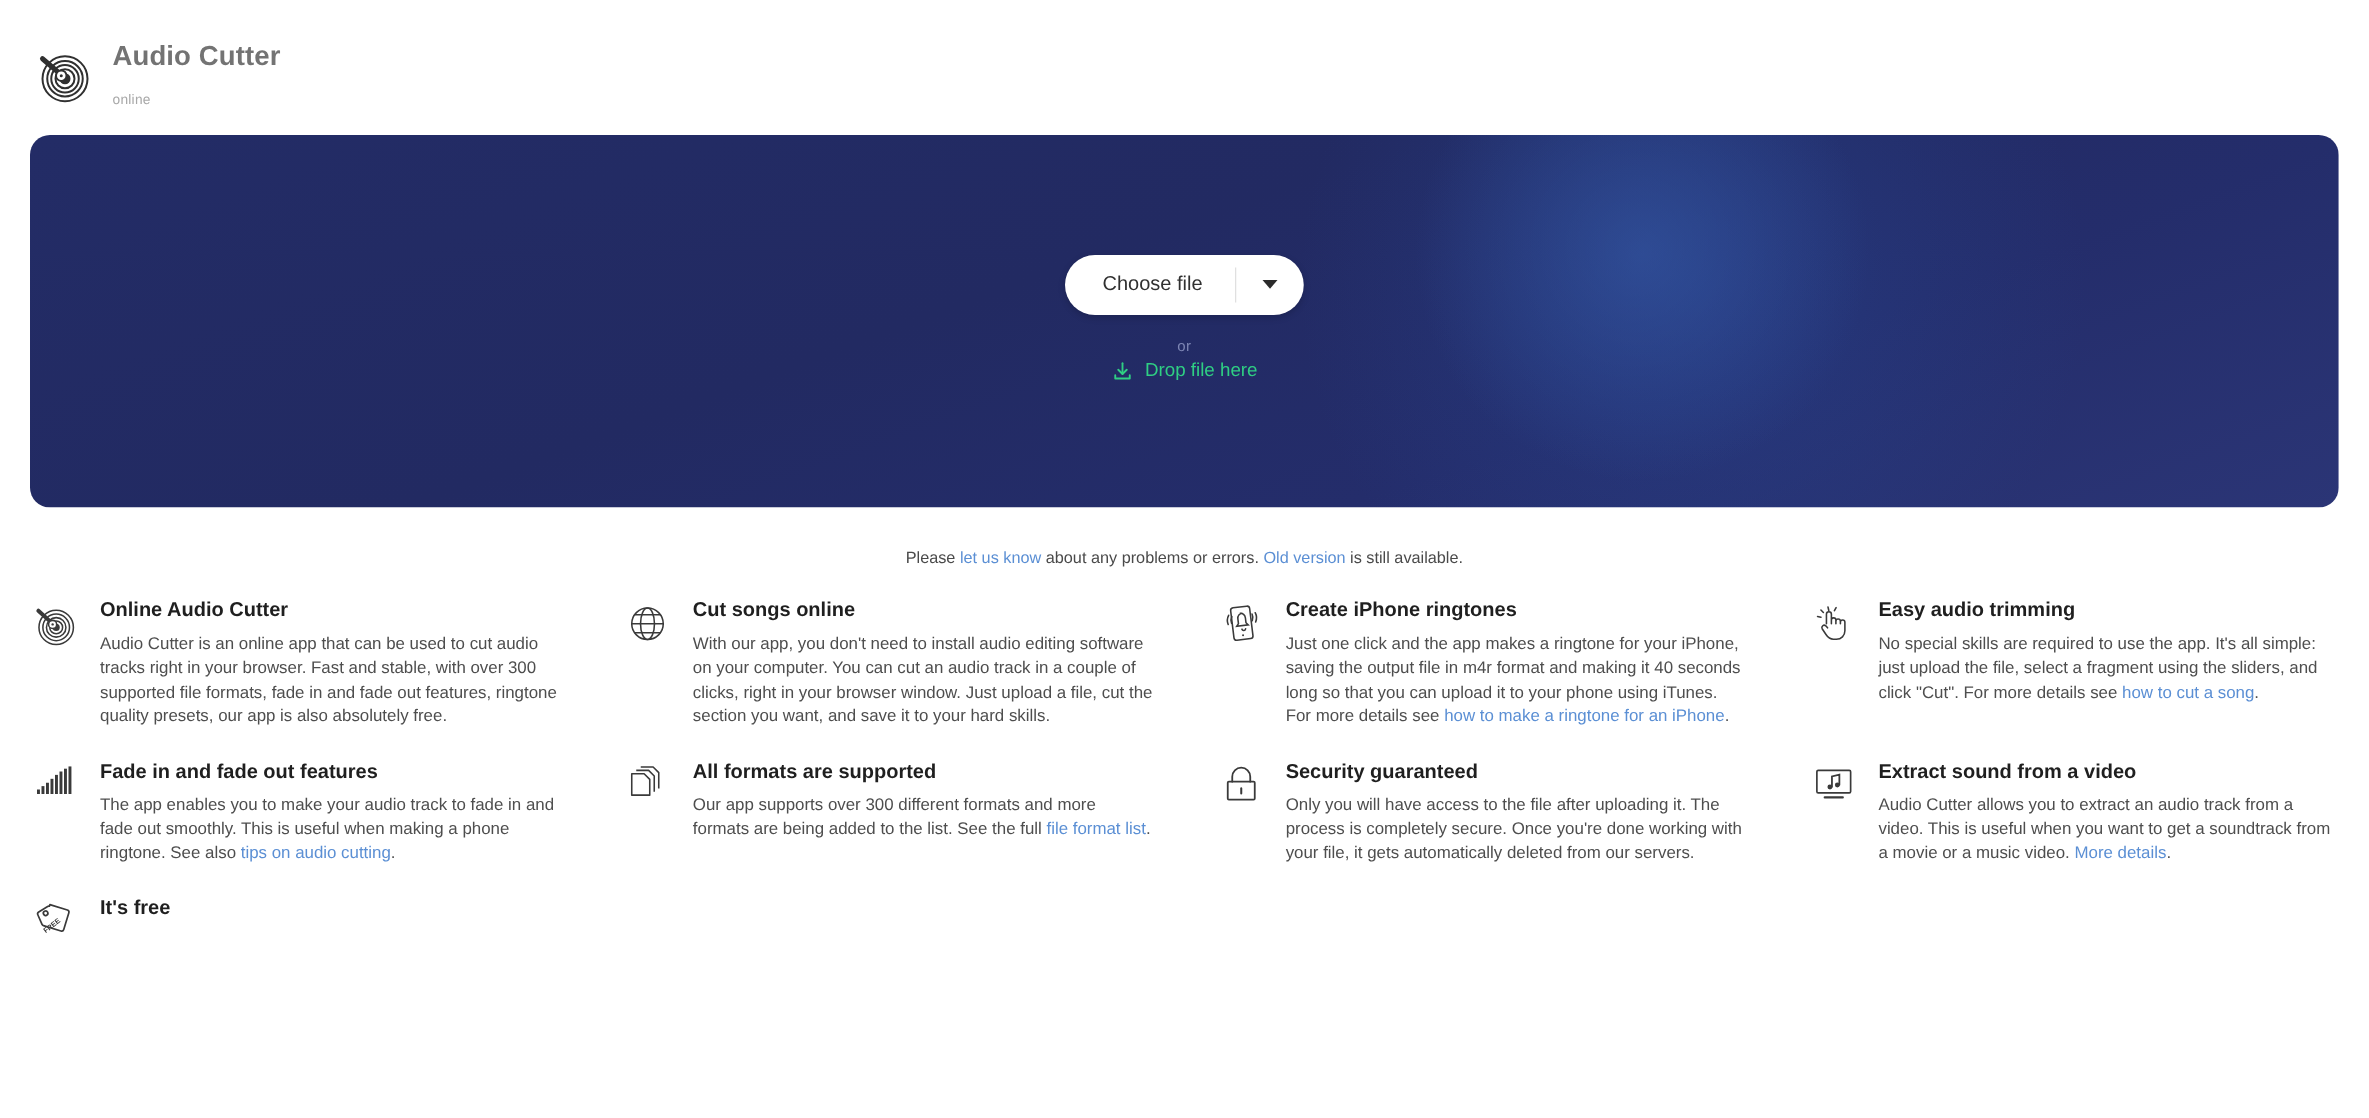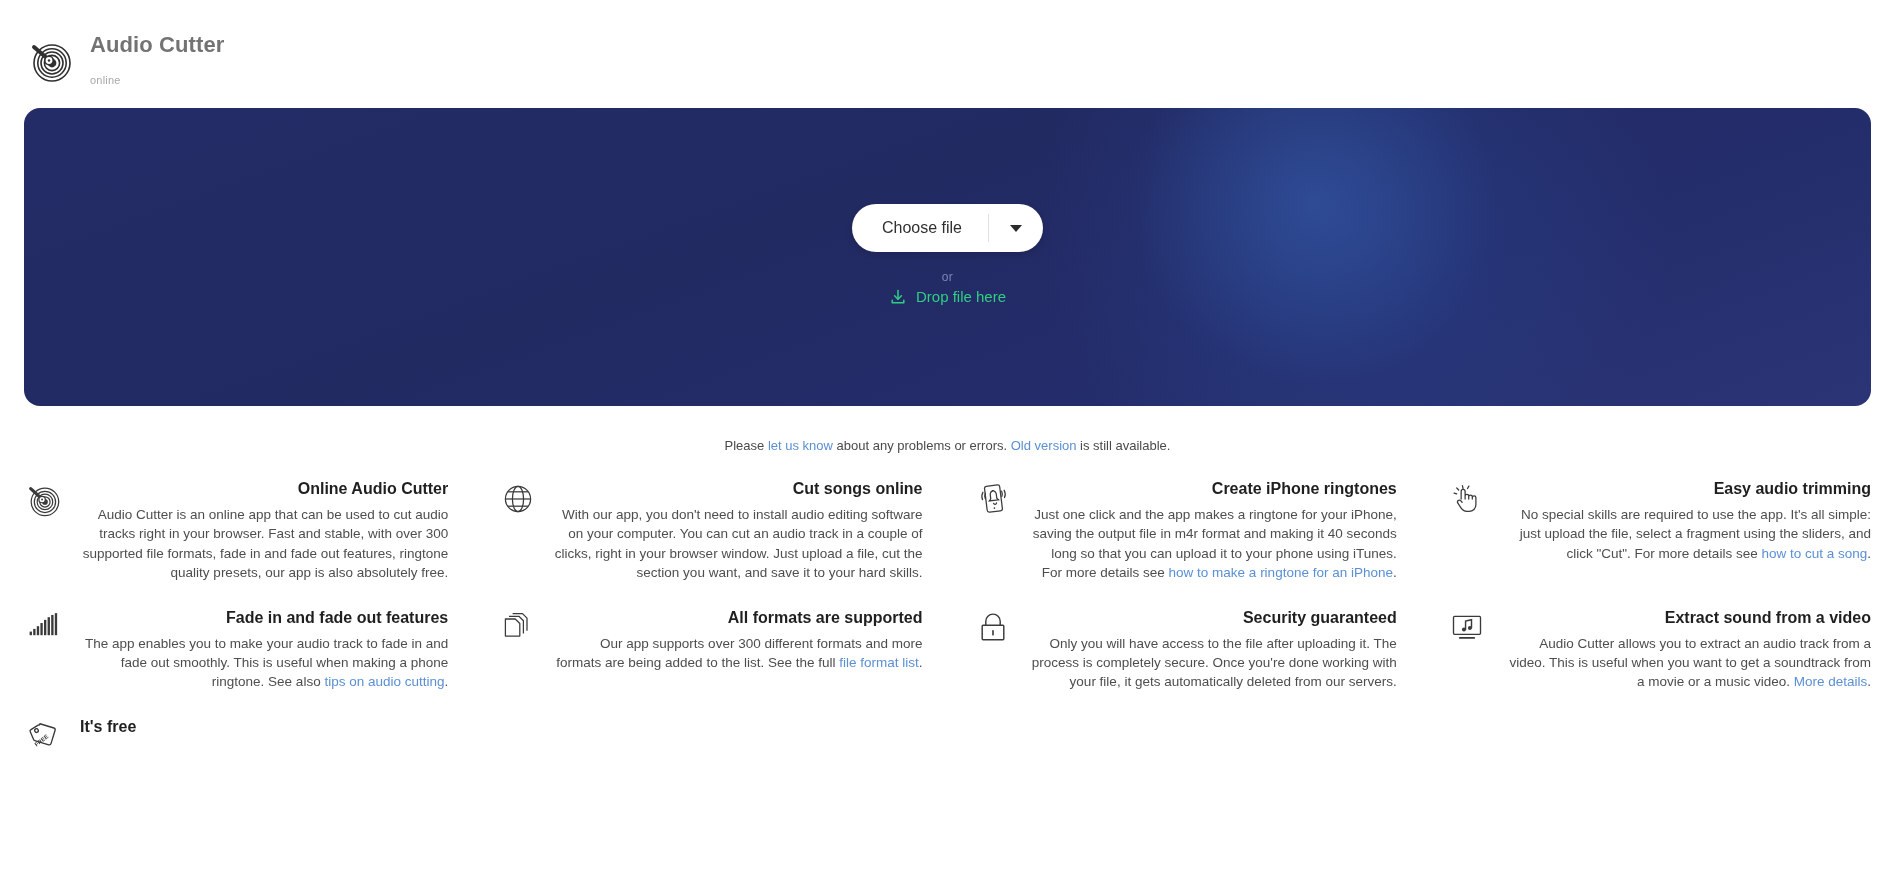--- a/index.html
+++ b/index.html
@@ -126,21 +126,20 @@
   }
   .notice a { color: #5b8fd4; text-decoration: none; }
 
   
   .features {
     margin: 26px 24px 16px 24px;
     display: grid;
     grid-template-columns: repeat(4, 1fr);
     column-gap: 50px;
     row-gap: 26px;
-    text-align: right;
   }
   .feature {
     display: flex;
     gap: 16px;
     align-items: flex-start;
   }
   .feature-icon {
     flex: none;
     width: 40px;
     height: 40px;

